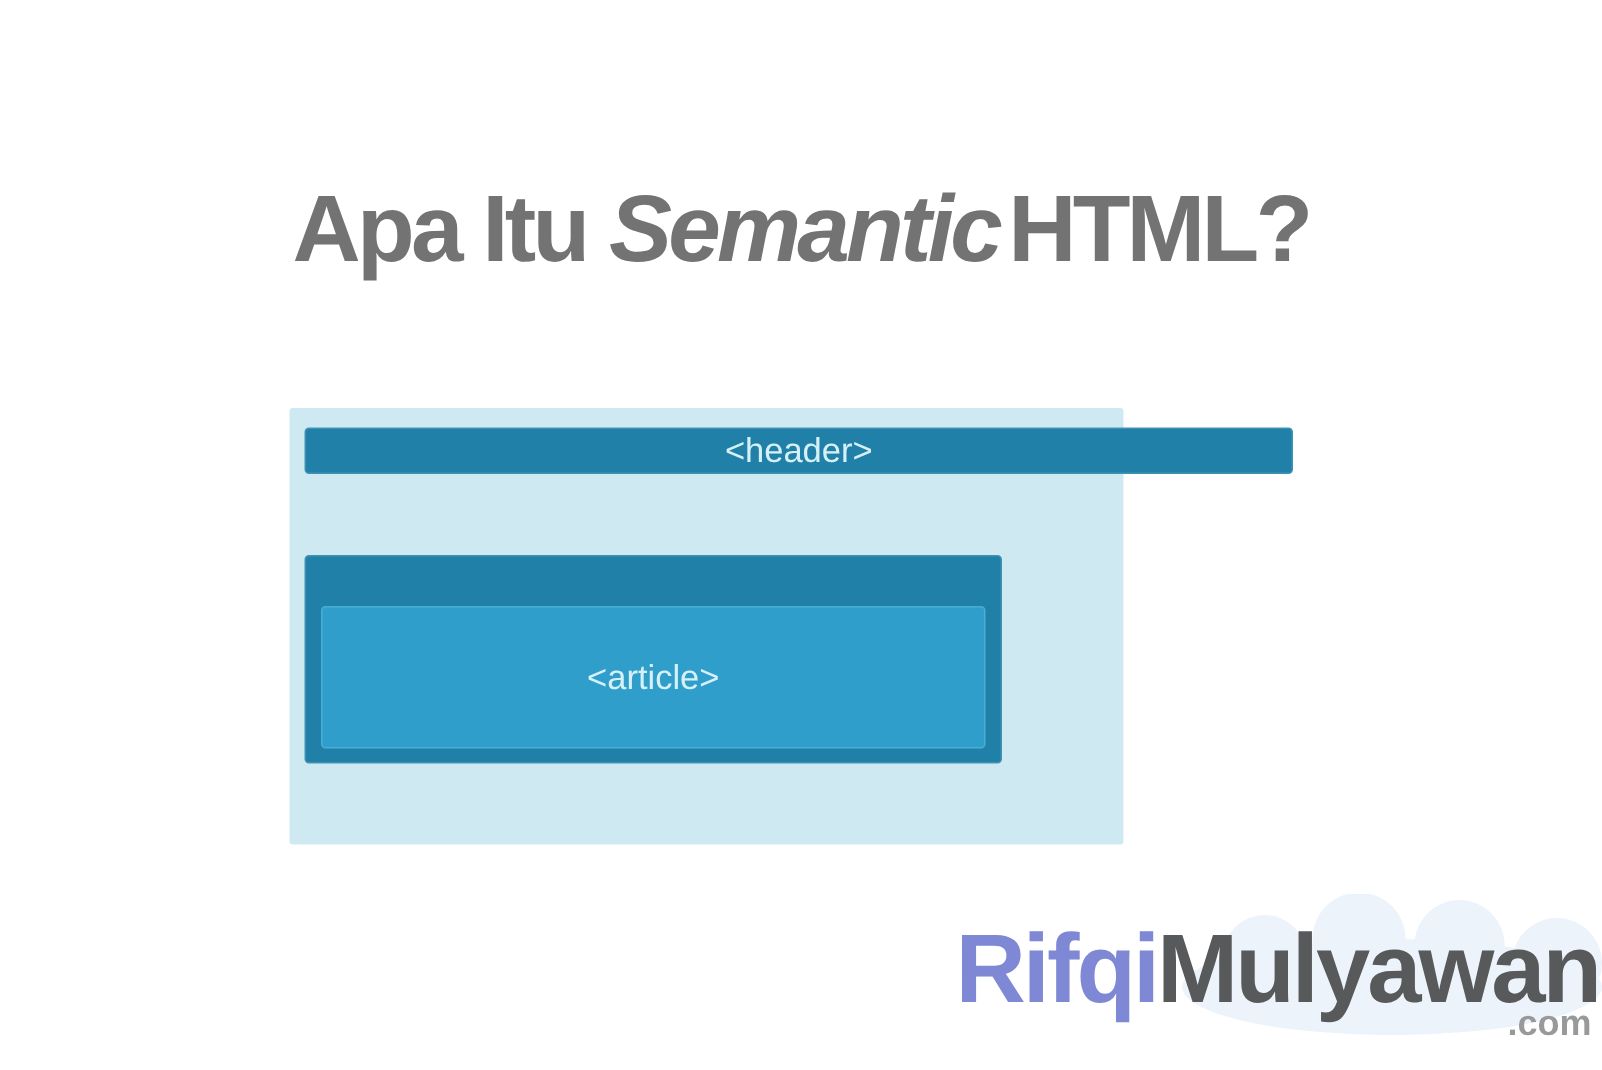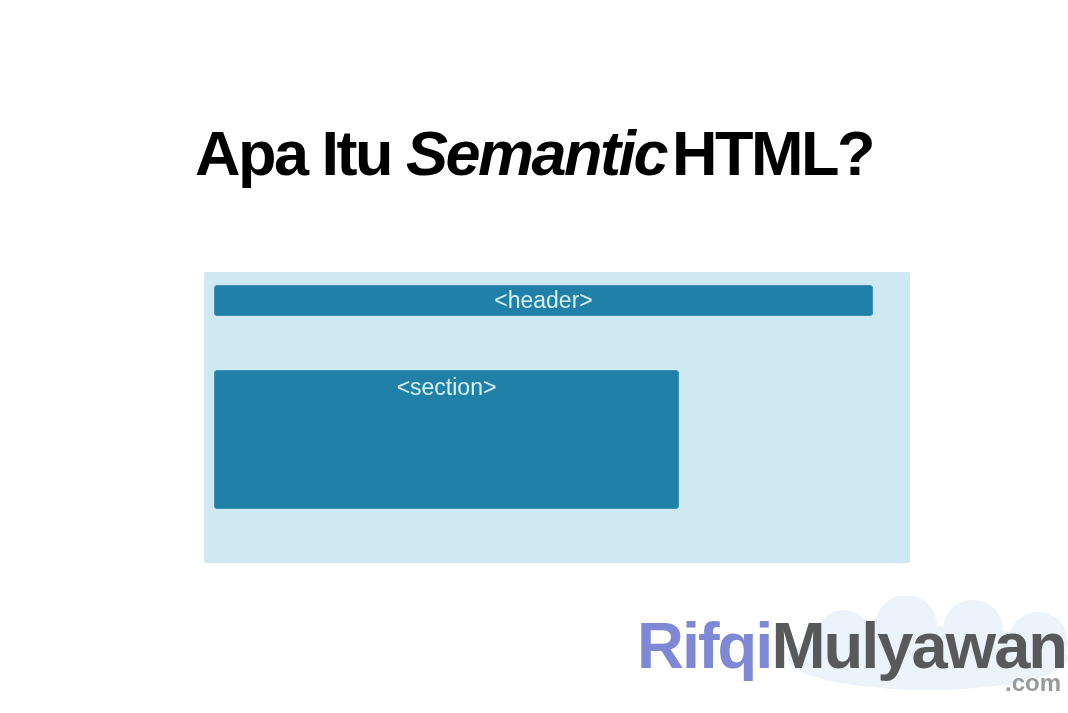--- a/index.html
+++ b/index.html
@@ -18,39 +18,38 @@
   
   .page-title {
     position: absolute;
     top: 78px;
     left: 0;
     width: 1068px;
     text-align: center;
     font-size: 63px;
     font-weight: bold;
     letter-spacing: -2.5px;
-    color: #000000;
+    color: #737373;
     white-space: pre;
     line-height: 1.05;
   }
   .page-title .italic-part {
     font-style: italic;
     padding-right: 6px;
   }
 
   
   .diagram {
     position: absolute;
     left: 193px;
     top: 272px;
-    width: 706px;
+    width: 556px;
     height: 291px;
     background: #cfe9f2;
     border-radius: 2px;
-    margin-left: 11px;
   }
   .dbox {
     position: absolute;
     background: #2180a8;
     border: 1px solid #3e93b4;
     border-radius: 3px;
     box-sizing: border-box;
     color: #d6f0f7;
     font-size: 23px;
     text-align: center;
@@ -107,21 +106,23 @@
 <h1 class="page-title"><span>Apa Itu </span><span class="italic-part">Semantic</span><span>HTML?</span></h1>
 
 <div class="diagram">
 
   <div class="dbox dbox-header">
     <span>&lt;header&gt;</span>
   </div>
 
 
   <div class="dbox dbox-section">
-    <span class="section-label">&lt;section&gt;</span>
+    <div class="dbox dbox-article">
+      <span>&lt;article&gt;</span>
+    </div>
   </div>
 
 
 
 </div>
 
 <svg class="cloud-shape" viewBox="0 0 280 95" xmlns="http://www.w3.org/2000/svg" aria-hidden="true">
   <g fill="#edf3fa">
     <ellipse cx="140" cy="62" rx="140" ry="32"></ellipse>
     <circle cx="55" cy="42" r="28"></circle>

